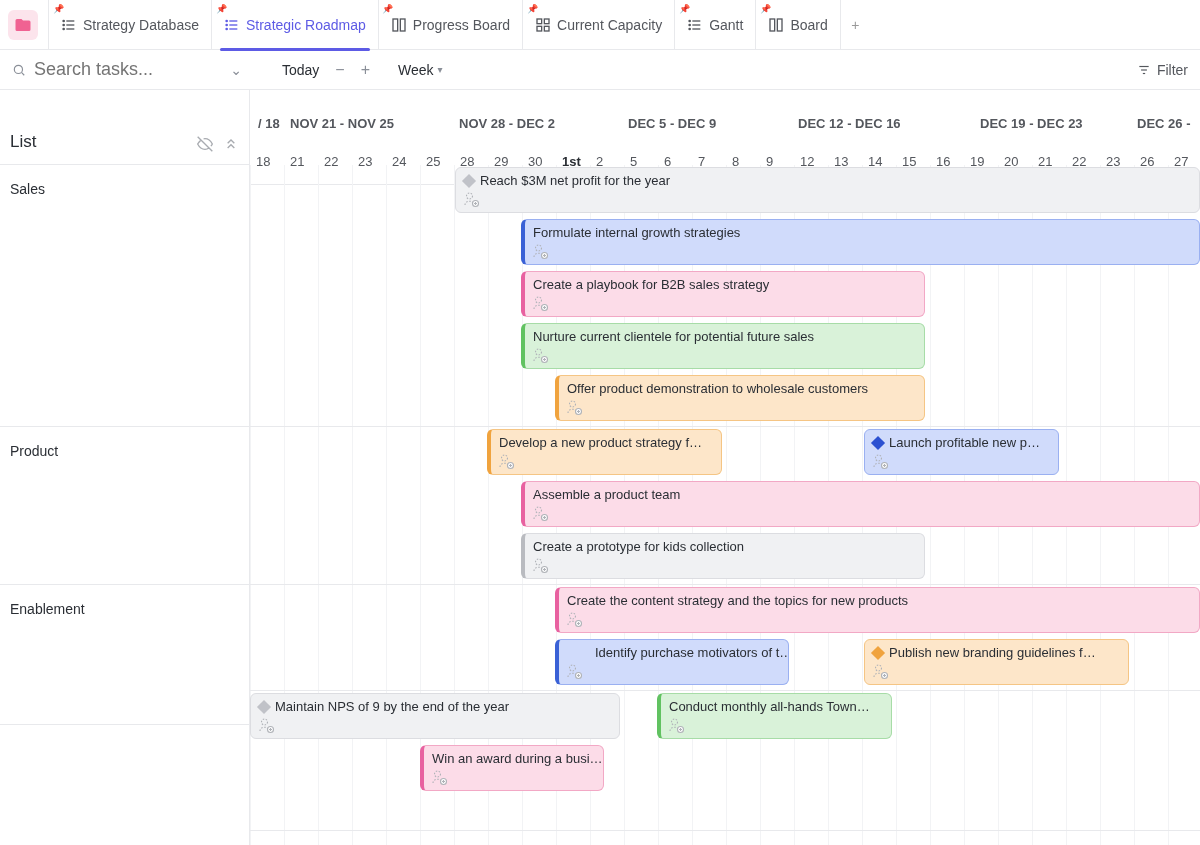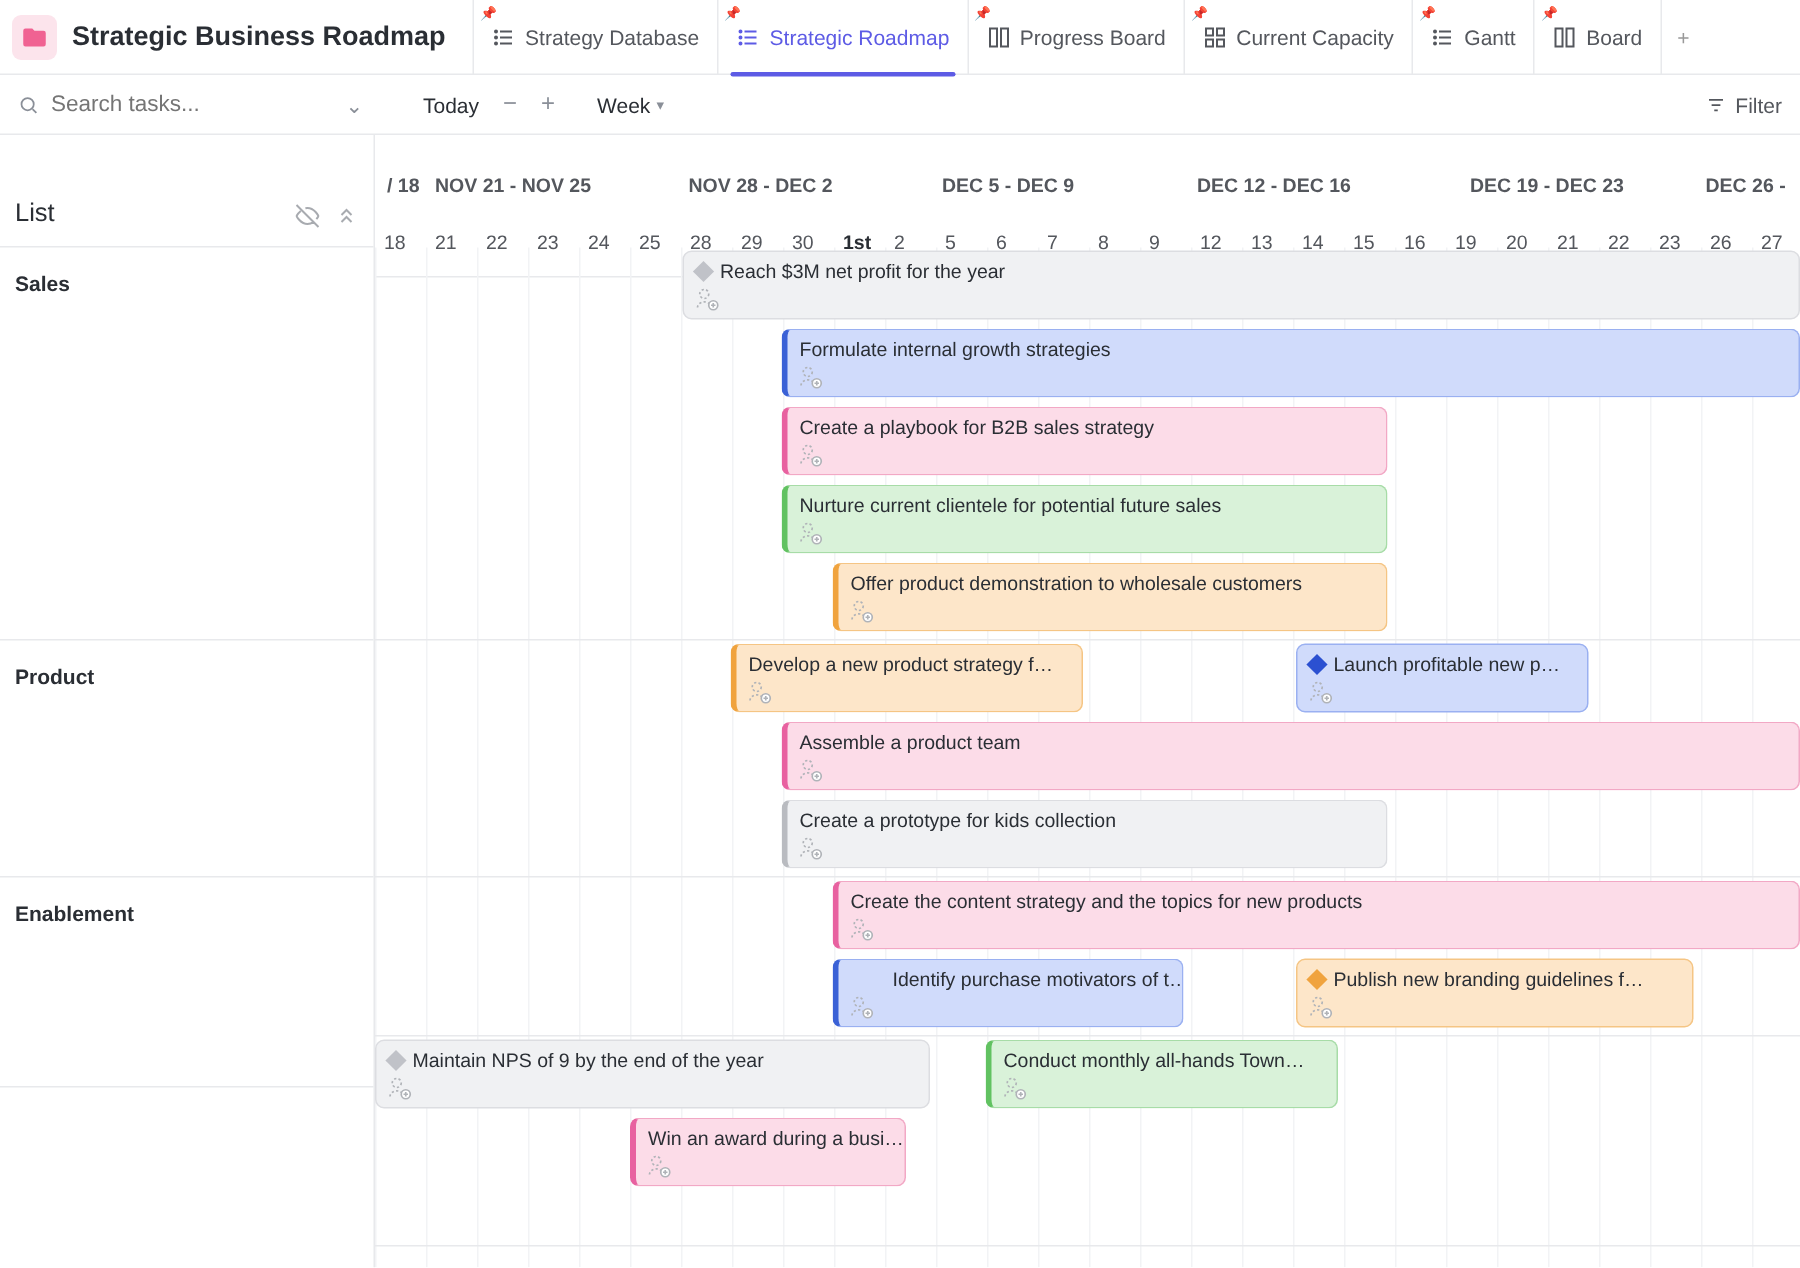--- a/index.html
+++ b/index.html
@@ -14,35 +14,35 @@
 .tab { display: flex; align-items: center; gap: 6px; color: #54575d; padding: 0 12px; height: 50px; border-left: 1px solid #e8e9ec; cursor: pointer; position: relative; }
 .tab.active { color: #5d5be5; }
 .tab.active::after { content:""; position:absolute; left:8px; right:8px; bottom:-1px; height:3px; background:#5d5be5; border-radius:2px;}
 .tab svg { width:16px; height:16px; }
 .pin { position:absolute; top:4px; left:4px; font-size:9px; color:#bbb; }
 .add-tab { width:30px; display:flex; align-items:center; justify-content:center; color:#999; border-left:1px solid #e8e9ec; height:50px;}
 
 
 .toolbar { display:flex; align-items:center; height:40px; border-bottom:1px solid #e8e9ec; padding:0 12px;}
 .search { display:flex; align-items:center; gap:8px; color:#8a8f98; width:230px;}
-.search input { border:none; outline:none; font-size:15px; color:#8a8f98; width:150px; background:transparent;}
+.search input { border:none; outline:none; font-size:18px; color:#8a8f98; width:150px; background:transparent;}
 .chev { color:#8a8f98; margin-left:auto; }
 .today { margin-left:40px; color:#2a2e34; cursor:pointer; }
 .tool-btn { margin-left:16px; color:#8a8f98; cursor:pointer; font-size:16px;}
 .week { margin-left:28px; display:flex; align-items:center; gap:4px; cursor:pointer; }
 .filter { margin-left:auto; display:flex; align-items:center; gap:6px; color:#54575d; cursor:pointer;}
 
 
 .main { display:flex; height:755px; }
 .sidebar { width:250px; border-right:1px solid #e8e9ec; flex-shrink:0;}
 .sidebar-header { height:75px; border-bottom:1px solid #e8e9ec; display:flex; align-items:flex-end; padding:0 10px 12px; gap:12px;}
 .sidebar-title { font-size:17px; font-weight:500; }
 .sidebar-icons { margin-left:auto; display:flex; gap:10px; color:#a8abb0;}
 .group { border-bottom:1px solid #e8e9ec; display:flex; align-items:flex-start; padding:16px 10px 0;}
-.group-name { font-size:14px; color:#2a2e34;font-weight:bold;}
+.group-name { font-size:14px; color:#2a2e34;}
 
 
 .timeline { flex:1; position:relative; overflow:hidden;}
 .weeks-row { height:30px; display:flex; position:relative;margin-top:20px;}
 .week-cell { position:absolute; top:6px; font-size:13px; font-weight:600; color:#54575d; white-space:nowrap;}
 .days-row { height:45px; border-bottom:1px solid #e8e9ec; position:relative;}
 .day-cell { position:absolute; top:14px; font-size:13px; color:#54575d; text-align:center;}
 .day-cell.first { font-weight:700; color:#2a2e34;}
 .grid { position:absolute; top:75px; bottom:0; left:0; right:0;}
 .grid-line { position:absolute; top:0; bottom:0; width:1px; background:#f2f3f5;}
@@ -70,21 +70,20 @@
 </style>
 </head>
 <body>
 
 <div class="header">
   <div class="folder-icon">
     <svg width="18" height="18" viewBox="0 0 24 24">
         <path d="M10 4H4a2 2 0 00-2 2v12a2 2 0 002 2h16a2 2 0 002-2V8a2 2 0 00-2-2h-8l-2-2z"></path>
       </svg>
   </div>
-  <div class="title">Strategic Business Roadmap</div>
   <div class="tabs" id="tabs">
       <div class="tab">
         <span class="pin">📌</span>
         <svg viewBox="0 0 24 24" fill="none" stroke="currentColor" stroke-width="2">
           <line x1="8" y1="6" x2="20" y2="6"></line>
           <line x1="8" y1="12" x2="20" y2="12"></line>
           <line x1="8" y1="18" x2="20" y2="18"></line>
           <circle cx="4" cy="6" r="1"></circle>
           <circle cx="4" cy="12" r="1"></circle>
           <circle cx="4" cy="18" r="1"></circle>

